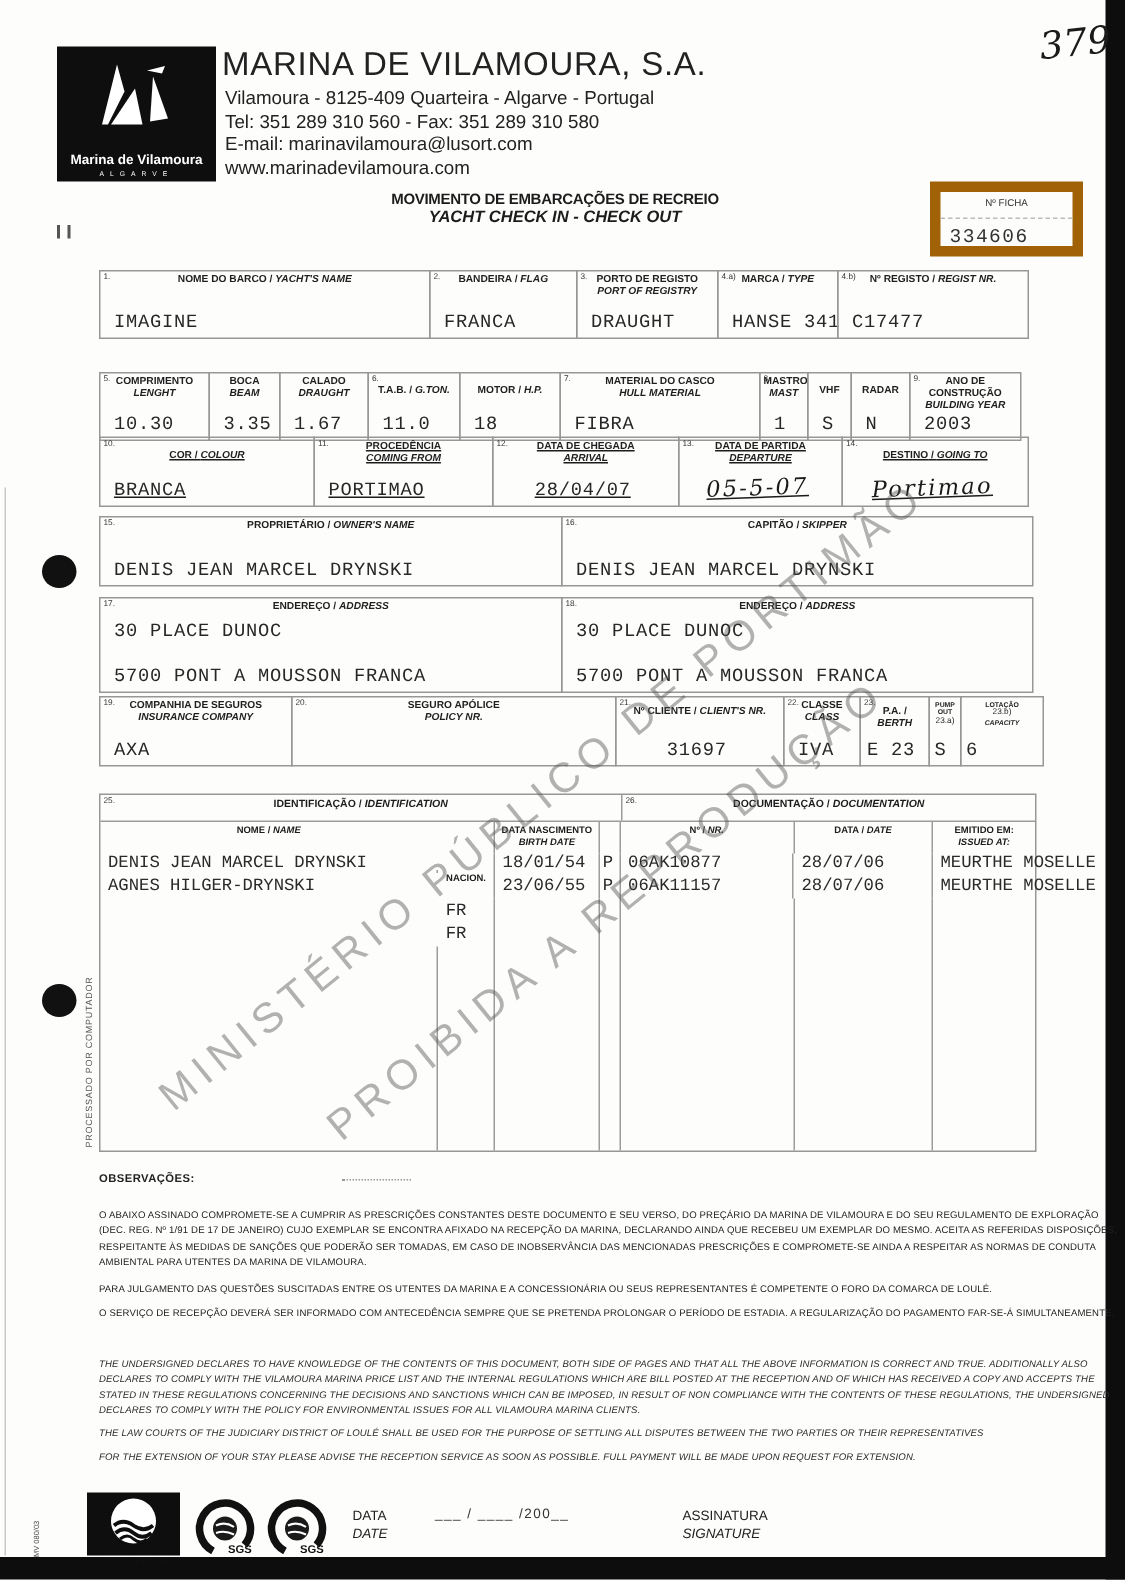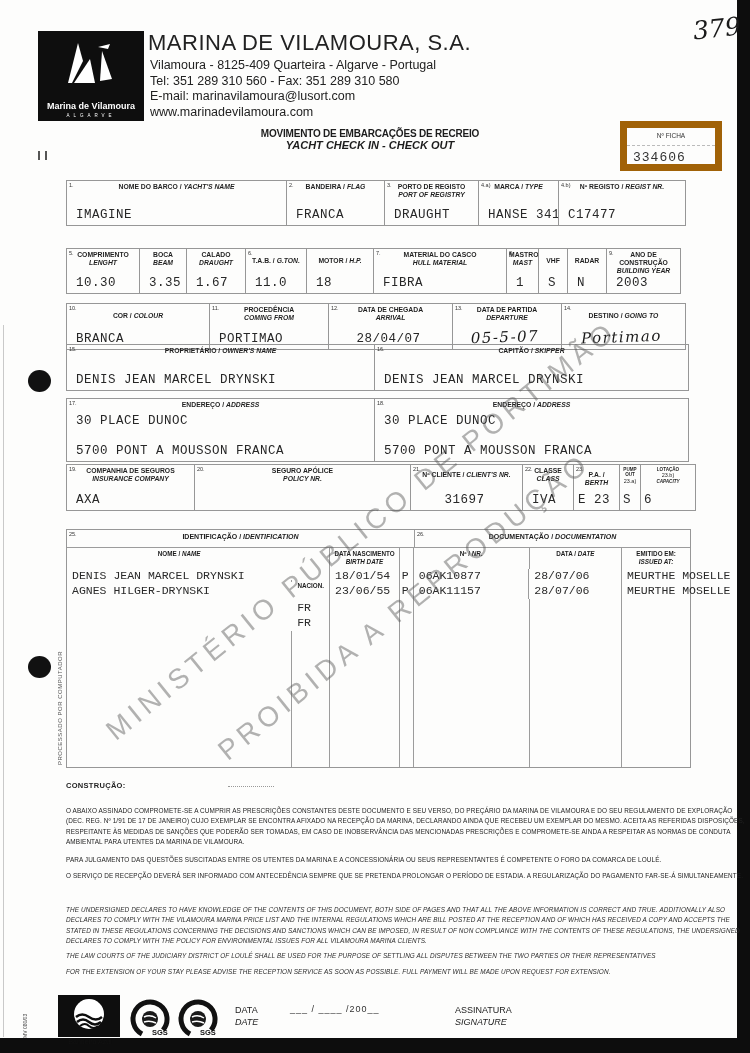--- a/index.html
+++ b/index.html
@@ -231,21 +231,21 @@
     <div class="cell" style="width:75px;height:46px;">
       <div class="chead stack">
           <span class="fnum">9.</span>
           <span class="lpt">ANO DE CONSTRUÇÃO</span>
           <span class="len">BUILDING YEAR</span>
         </div>
       <div class="cval">2003</div>
     </div>
   </div>
 
-  <div class="frow" style="top:303px;">
+  <div class="frow" style="top:291px;text-decoration:underline;">
     <div class="cell" style="width:144px;height:47px;">
       <div class="chead inline" style="padding-top:8px;"><span class="fnum">10.</span><span class="lpt">COR</span><span class="len">COLOUR</span></div>
       <div class="cval">BRANCA</div>
     </div>
     <div class="cell" style="width:120px;height:47px;">
       <div class="chead stack">
           <span class="fnum">11.</span>
           <span class="lpt">PROCEDÊNCIA</span>
           <span class="len">COMING FROM</span>
         </div>
@@ -391,21 +391,21 @@
         <div class="cd cb w-iss"></div>
     </div>
   </div>
 
   <div class="wm wm1">MINISTÉRIO PÚBLICO DE PORTIMÃO</div>
   <div class="wm wm2">PROIBIDA A REPRODUÇÃO</div>
 
   <div class="side-text">PROCESSADO POR COMPUTADOR</div>
   <div class="mv-code">MV 080/03</div>
 
-  <div class="obs-label">CONSTRUÇÃO:</div>
+  <div class="obs-label">OBSERVAÇÕES:</div>
   <div class="obs-dots"></div>
   <div class="legal lp1">O ABAIXO ASSINADO COMPROMETE-SE A CUMPRIR AS PRESCRIÇÕES CONSTANTES DESTE DOCUMENTO E SEU VERSO, DO PREÇÁRIO DA MARINA DE VILAMOURA E DO SEU REGULAMENTO DE EXPLORAÇÃO (DEC. REG. Nº 1/91 DE 17 DE JANEIRO) CUJO EXEMPLAR SE ENCONTRA AFIXADO NA RECEPÇÃO DA MARINA, DECLARANDO AINDA QUE RECEBEU UM EXEMPLAR DO MESMO. ACEITA AS REFERIDAS DISPOSIÇÕES, RESPEITANTE ÀS MEDIDAS DE SANÇÕES QUE PODERÃO SER TOMADAS, EM CASO DE INOBSERVÂNCIA DAS MENCIONADAS PRESCRIÇÕES E COMPROMETE-SE AINDA A RESPEITAR AS NORMAS DE CONDUTA AMBIENTAL PARA UTENTES DA MARINA DE VILAMOURA.</div>
   <div class="legal lp2">PARA JULGAMENTO DAS QUESTÕES SUSCITADAS ENTRE OS UTENTES DA MARINA E A CONCESSIONÁRIA OU SEUS REPRESENTANTES É COMPETENTE O FORO DA COMARCA DE LOULÉ.</div>
   <div class="legal lp3">O SERVIÇO DE RECEPÇÃO DEVERÁ SER INFORMADO COM ANTECEDÊNCIA SEMPRE QUE SE PRETENDA PROLONGAR O PERÍODO DE ESTADIA. A REGULARIZAÇÃO DO PAGAMENTO FAR-SE-Á SIMULTANEAMENTE.</div>
   <div class="legal it lp4">THE UNDERSIGNED DECLARES TO HAVE KNOWLEDGE OF THE CONTENTS OF THIS DOCUMENT, BOTH SIDE OF PAGES AND THAT ALL THE ABOVE INFORMATION IS CORRECT AND TRUE. ADDITIONALLY ALSO DECLARES TO COMPLY WITH THE VILAMOURA MARINA PRICE LIST AND THE INTERNAL REGULATIONS WHICH ARE BILL POSTED AT THE RECEPTION AND OF WHICH HAS RECEIVED A COPY AND ACCEPTS THE STATED IN THESE REGULATIONS CONCERNING THE DECISIONS AND SANCTIONS WHICH CAN BE IMPOSED, IN RESULT OF NON COMPLIANCE WITH THE CONTENTS OF THESE REGULATIONS, THE UNDERSIGNED DECLARES TO COMPLY WITH THE POLICY FOR ENVIRONMENTAL ISSUES FOR ALL VILAMOURA MARINA CLIENTS.</div>
   <div class="legal it lp5">THE LAW COURTS OF THE JUDICIARY DISTRICT OF LOULÉ SHALL BE USED FOR THE PURPOSE OF SETTLING ALL DISPUTES BETWEEN THE TWO PARTIES OR THEIR REPRESENTATIVES</div>
   <div class="legal it lp6">FOR THE EXTENSION OF YOUR STAY PLEASE ADVISE THE RECEPTION SERVICE AS SOON AS POSSIBLE. FULL PAYMENT WILL BE MADE UPON REQUEST FOR EXTENSION.</div>
 
   <div class="ba-box">
     <svg width="62" height="42" viewBox="0 0 62 42">

